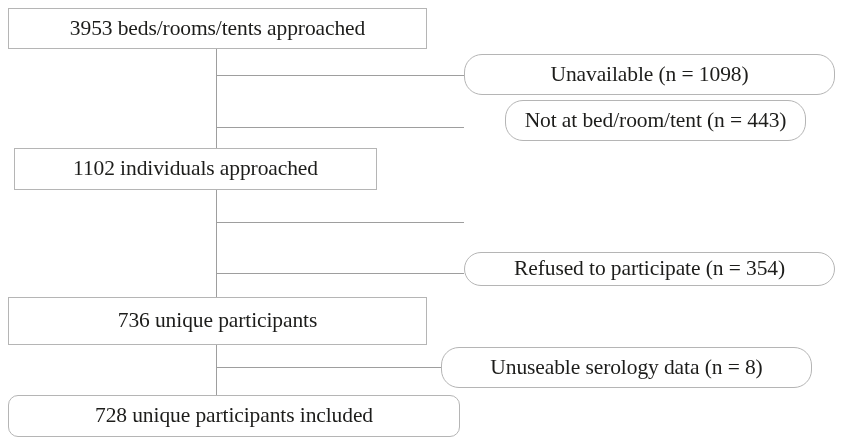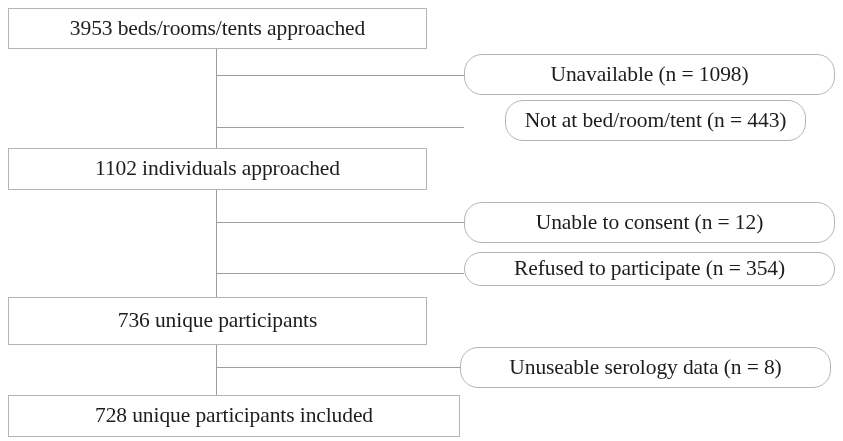--- a/index.html
+++ b/index.html
@@ -63,44 +63,41 @@
   <div class="conn-h" style="left:216px; top:75px; width:248px;"></div>
   <div class="node excl" style="left:464px; top:54px; width:371px; height:41px;">
     <span>Unavailable (n = 1098)</span>
   </div>
 
   <div class="conn-h" style="left:216px; top:127px; width:248px;"></div>
   <div class="node excl" style="left:464px; top:100px; width:301px; height:41px;margin-left:41px;">
     <span>Not at bed/room/tent (n = 443)</span>
   </div>
 
-  <div class="node main" style="left:8px; top:148px; width:419px; height:42px;">
+  <div class="node main" style="left:14px; top:148px; width:363px; height:42px;">
     <span>1102 individuals approached</span>
   </div>
 
   <div class="conn-v" style="left:216px; top:190px; height:107px;"></div>
 
   <div class="conn-h" style="left:216px; top:222px; width:248px;"></div>
-  <div class="node excl" style="left:464px; top:202px; width:371px; height:41px;">
-    <span>Unable to consent (n = 12)</span>
-  </div>
 
   <div class="conn-h" style="left:216px; top:273px; width:248px;"></div>
   <div class="node excl" style="left:464px; top:252px; width:371px; height:34px;">
     <span>Refused to participate (n = 354)</span>
   </div>
 
   <div class="node main" style="left:8px; top:297px; width:419px; height:48px;">
     <span>736 unique participants</span>
   </div>
 
   <div class="conn-v" style="left:216px; top:338px; height:57px;"></div>
 
   <div class="conn-h" style="left:216px; top:367px; width:248px;"></div>
-  <div class="node excl" style="left:460px; top:347px; width:371px; height:41px;">
+  <div class="node excl" style="left:441px; top:347px; width:371px; height:41px;">
     <span>Unuseable serology data (n = 8)</span>
   </div>
 
-  <div class="node main" style="left:8px; top:395px; width:452px; height:42px;">
+  <div class="node main" style="left:8px; top:395px; width:452px; height:42px;border-radius:10px;">
     <span>728 unique participants included</span>
   </div>
 
 </div>
 
 </body></html>

